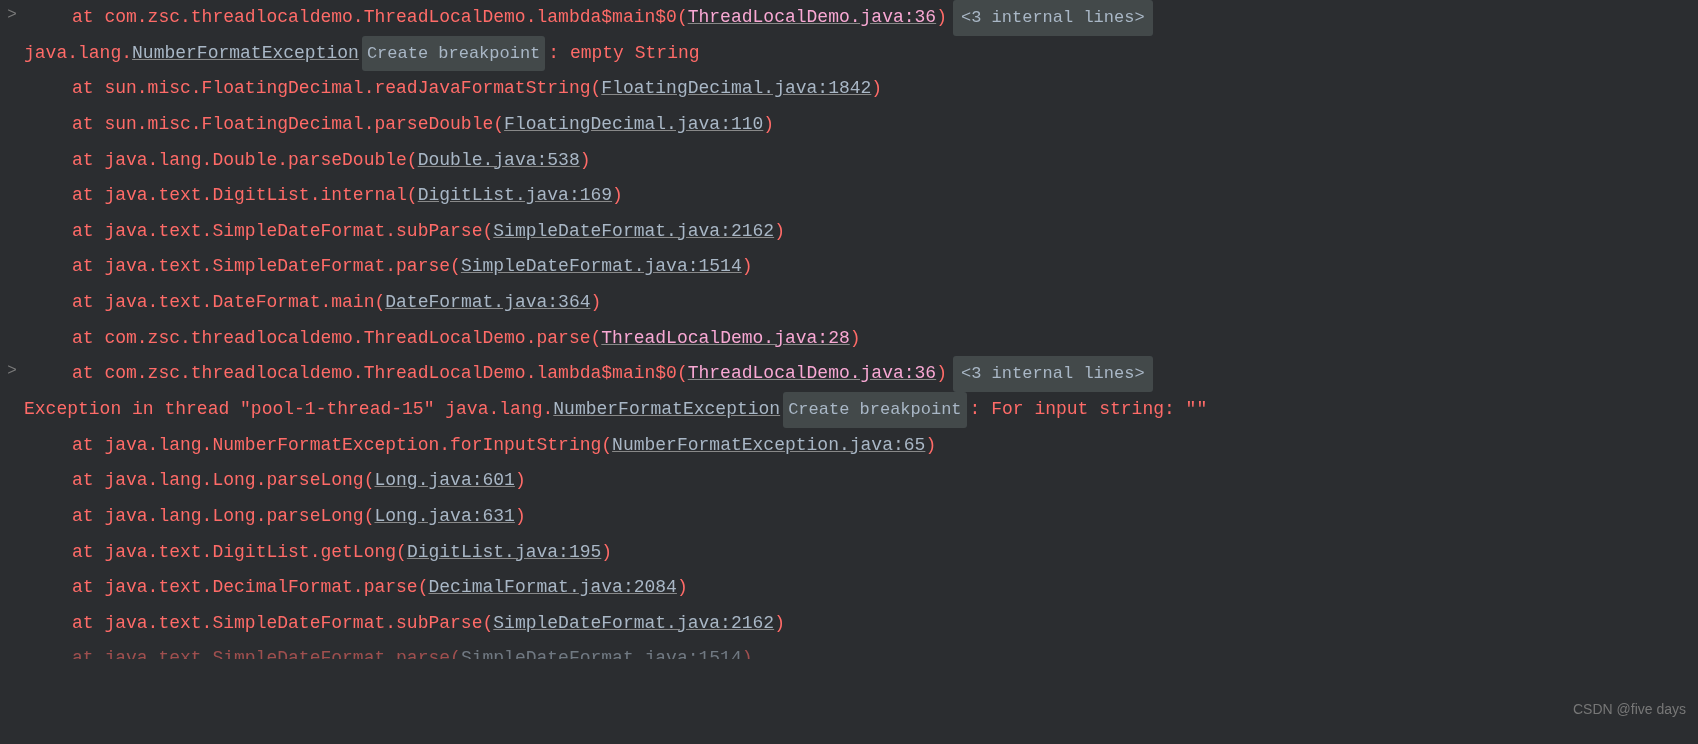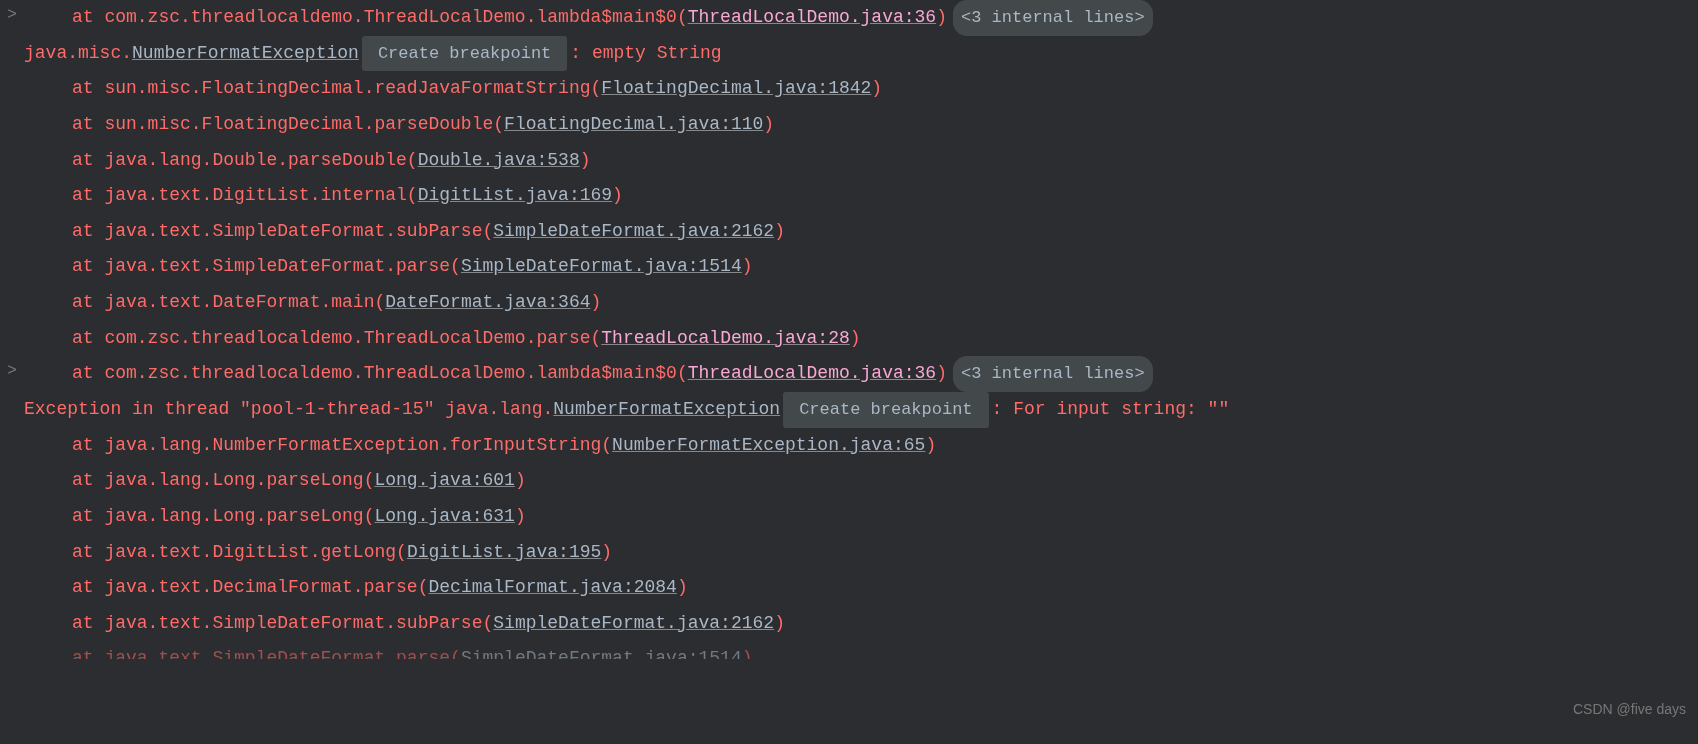--- a/index.html
+++ b/index.html
@@ -43,33 +43,33 @@
   }
   .paren {
     color: #ff6b68;
   }
   .msg {
     color: #ff6b68;
   }
   .breakpoint {
     background: #43494a;
     color: #a9b7c6;
-    padding: 1px 16px;
+    padding: 1px 5px;
     border-radius: 3px;
     margin: 0 3px;
     cursor: pointer;
     text-decoration: none;
     display: inline-block;
     font-size: 17px;
   }
   .fold-badge {
     background: #43494a;
     color: #a9b7c6;
     padding: 1px 8px;
-    border-radius: 14px;
+    border-radius: 3px;
     margin-left: 6px;
     cursor: pointer;
     display: inline-block;
     font-size: 17px;
   }
   .chevron {
     position: absolute;
     left: 4px;
     color: #7a7a7a;
     cursor: pointer;
@@ -90,21 +90,21 @@
     font-size: 14px;
     color: #777;
     font-family: sans-serif;
   }
 </style>
 </head>
 <body>
 
 <div id="console">
     <div class="line indent1 rel"><span class="chevron">&gt;</span><span class="at">at </span><span class="method">com.zsc.threadlocaldemo.ThreadLocalDemo.lambda$main$0</span><span class="paren">(</span><span class="file-link-blue">ThreadLocalDemo.java:36</span><span class="paren">)</span><span class="fold-badge">&lt;3 internal lines&gt;</span></div>
-    <div class="line indent0 rel"><span class="msg">java.misc.</span><span class="exception-class">NumberFormatException</span><span class="breakpoint">Create breakpoint</span><span class="msg">:  empty String</span></div>
+    <div class="line indent0 rel"><span class="msg">java.lang.</span><span class="exception-class">NumberFormatException</span><span class="breakpoint">Create breakpoint</span><span class="msg">:  empty String</span></div>
     <div class="line indent1 rel"><span class="at">at </span><span class="method">sun.misc.FloatingDecimal.readJavaFormatString</span><span class="paren">(</span><span class="file-link">FloatingDecimal.java:1842</span><span class="paren">)</span></div>
     <div class="line indent1 rel"><span class="at">at </span><span class="method">sun.misc.FloatingDecimal.parseDouble</span><span class="paren">(</span><span class="file-link">FloatingDecimal.java:110</span><span class="paren">)</span></div>
     <div class="line indent1 rel"><span class="at">at </span><span class="method">java.lang.Double.parseDouble</span><span class="paren">(</span><span class="file-link">Double.java:538</span><span class="paren">)</span></div>
     <div class="line indent1 rel"><span class="at">at </span><span class="method">java.text.DigitList.internal</span><span class="paren">(</span><span class="file-link">DigitList.java:169</span><span class="paren">)</span></div>
     <div class="line indent1 rel"><span class="at">at </span><span class="method">java.text.SimpleDateFormat.subParse</span><span class="paren">(</span><span class="file-link">SimpleDateFormat.java:2162</span><span class="paren">)</span></div>
     <div class="line indent1 rel"><span class="at">at </span><span class="method">java.text.SimpleDateFormat.parse</span><span class="paren">(</span><span class="file-link">SimpleDateFormat.java:1514</span><span class="paren">)</span></div>
     <div class="line indent1 rel"><span class="at">at </span><span class="method">java.text.DateFormat.main</span><span class="paren">(</span><span class="file-link">DateFormat.java:364</span><span class="paren">)</span></div>
     <div class="line indent1 rel"><span class="at">at </span><span class="method">com.zsc.threadlocaldemo.ThreadLocalDemo.parse</span><span class="paren">(</span><span class="file-link-blue">ThreadLocalDemo.java:28</span><span class="paren">)</span></div>
     <div class="line indent1 rel"><span class="chevron">&gt;</span><span class="at">at </span><span class="method">com.zsc.threadlocaldemo.ThreadLocalDemo.lambda$main$0</span><span class="paren">(</span><span class="file-link-blue">ThreadLocalDemo.java:36</span><span class="paren">)</span><span class="fold-badge">&lt;3 internal lines&gt;</span></div>
     <div class="line indent0 rel"><span class="msg">Exception in thread "pool-1-thread-15" java.lang.</span><span class="exception-class">NumberFormatException</span><span class="breakpoint">Create breakpoint</span><span class="msg">: For input string: ""</span></div>

